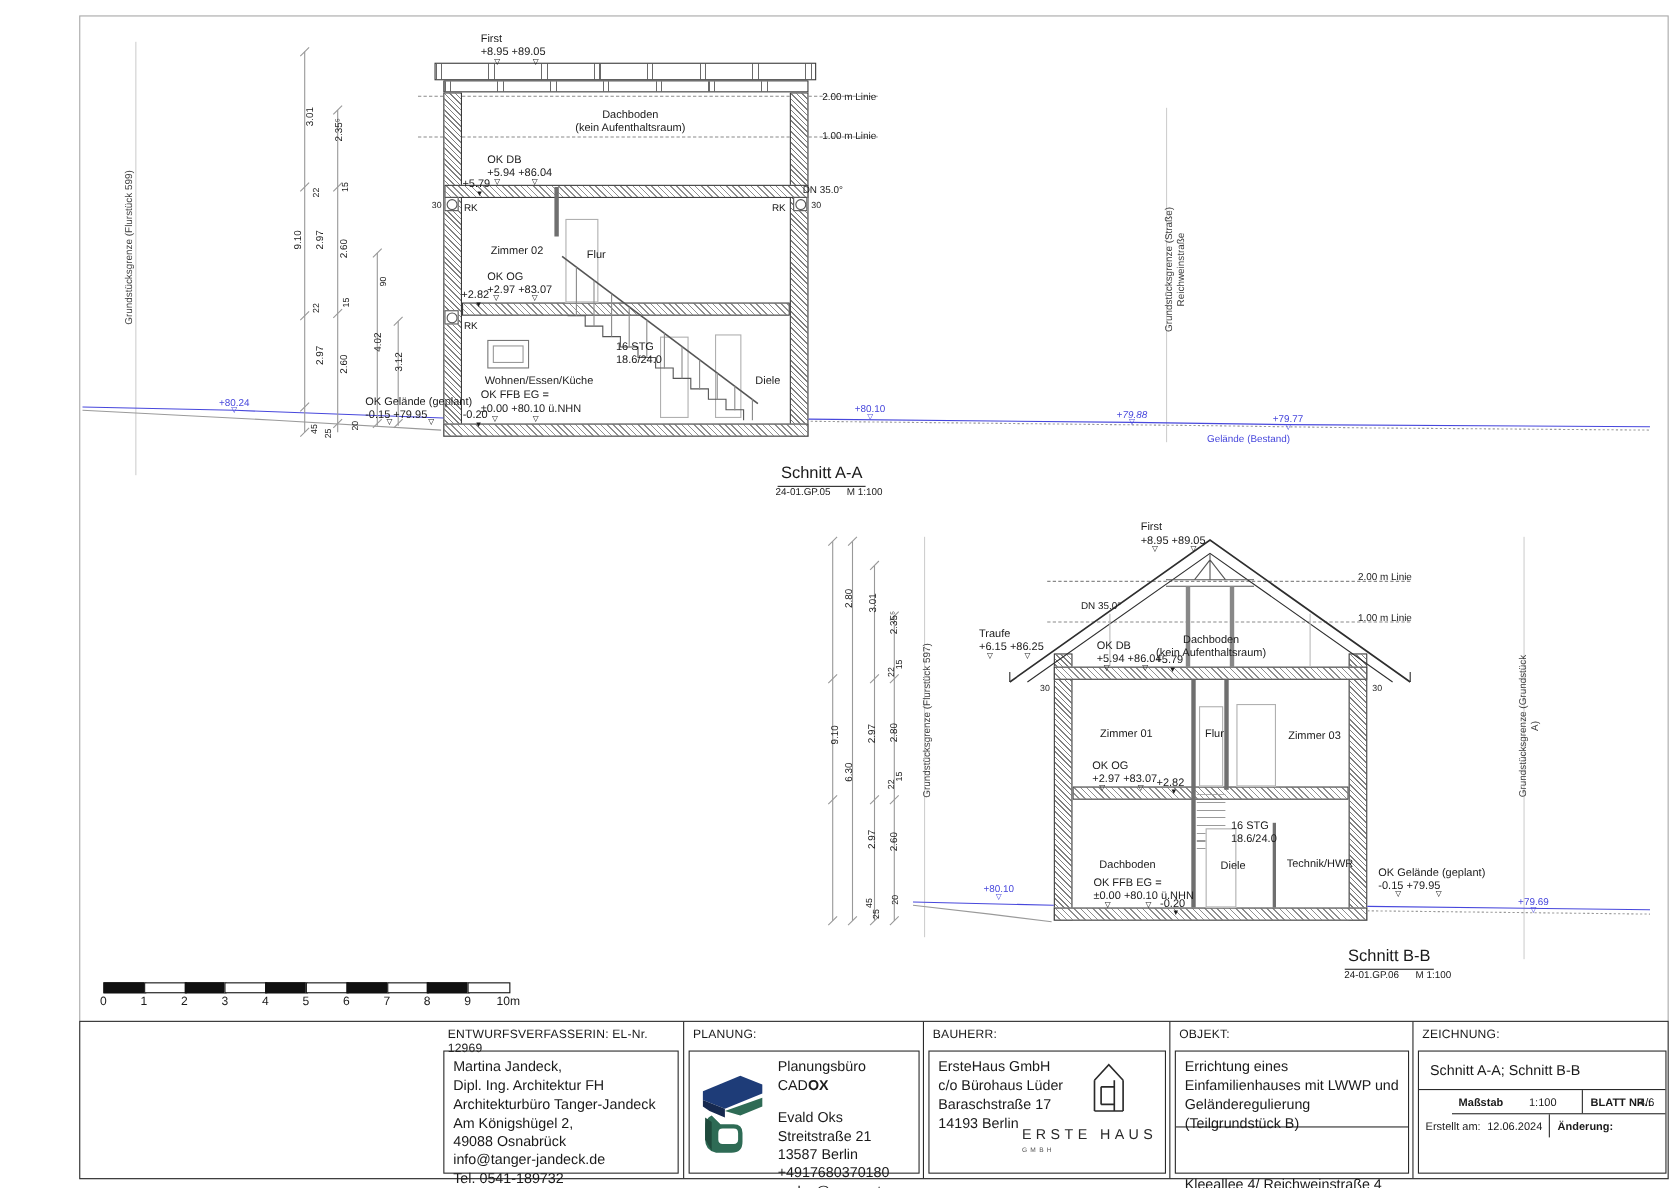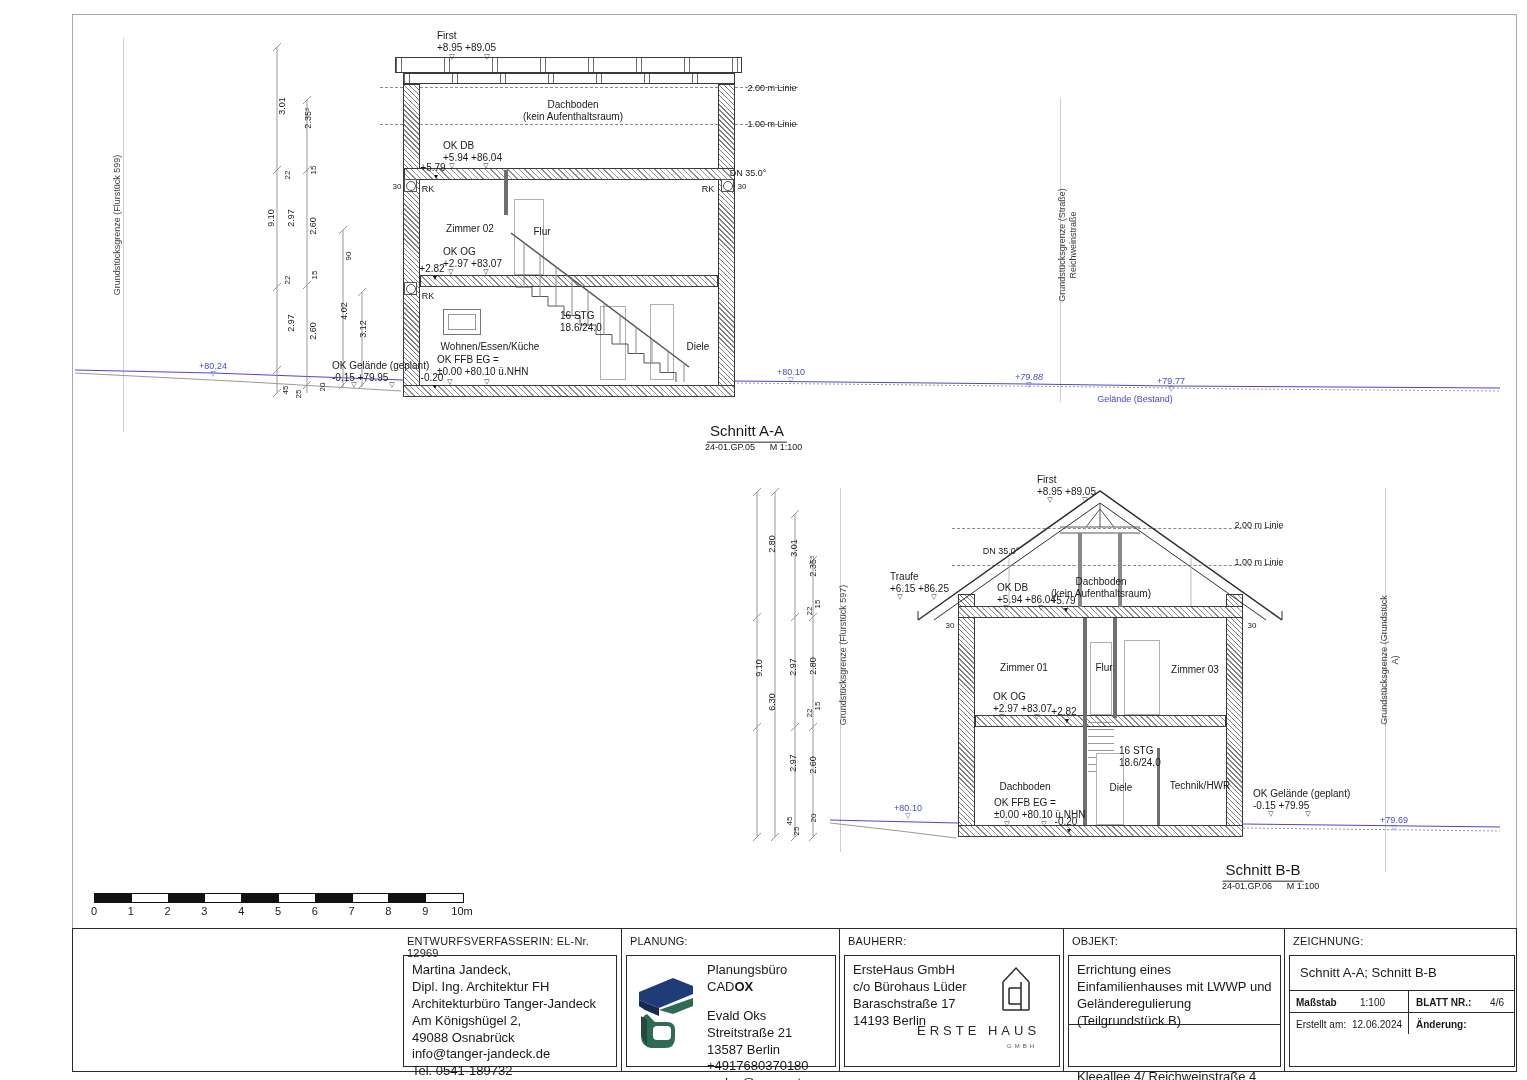--- a/index.html
+++ b/index.html
@@ -351,21 +351,21 @@
       </div>
     </div>
 
     <div class="cell" style="left:766px;width:224px;">
       <div class="hdr">BAUHERR:</div>
       <div class="box">
         <div class="lines">ErsteHaus GmbH
 c/o Bürohaus Lüder
 Baraschstraße 17
 14193 Berlin</div>
-        <div style="position:absolute;right:22px;top:6px;width:120px;text-align:right;">
+        <div style="position:absolute;right:10px;top:6px;width:120px;text-align:left;">
           <svg width="42" height="52" viewBox="0 0 42 52" style="margin-left:58px;">
             <path d="M8,20 L21,6 L34,20 M8,20 V48 M34,20 V48 M8,48 H34" stroke="#2a2a2a" stroke-width="1.5" fill="none"></path>
             <path d="M14,26 H26 M14,26 V42 M14,42 H26 M26,20 V48" stroke="#2a2a2a" stroke-width="1.5" fill="none"></path>
           </svg>
           <div style="font-size:13px;letter-spacing:4px;margin-top:4px;white-space:nowrap;color:#2a2a2a;">ERSTE HAUS</div>
           <div style="font-size:6px;letter-spacing:3px;margin-top:3px;color:#555;">GMBH</div>
         </div>
       </div>
     </div>
 
@@ -375,21 +375,21 @@
         <div style="padding:6px 8px;height:56px;border-bottom:1px solid #2a2a2a;">Errichtung eines Einfamilienhauses mit LWWP und Geländeregulierung (Teilgrundstück B)</div>
         <div class="lines" style="padding:8px 8px;margin-top:36px;">Kleeallee 4/ Reichweinstraße 4
 16356 Werneuchen</div>
       </div>
     </div>
 
     <div class="cell" style="left:1211px;width:234px;">
       <div class="hdr">ZEICHNUNG:</div>
       <div class="box" style="padding:0;font-size:13px;">
         <div style="height:34px;line-height:34px;padding-left:10px;border-bottom:1px solid #2a2a2a;">Schnitt A-A; Schnitt B-B</div>
-        <div style="height:21px;border-bottom:1px solid #2a2a2a;font-size:10px;position:relative;">
+        <div style="height:21px;border-bottom:1px solid #2a2a2a;font-size:10px;position:relative;margin-left:30px;">
           <span style="position:absolute;left:6px;top:5px;font-weight:bold;">Maßstab</span>
           <span style="position:absolute;left:70px;top:5px;">1:100</span>
           <span style="position:absolute;left:118px;top:0;bottom:0;border-left:1px solid #2a2a2a;"></span>
           <span style="position:absolute;left:126px;top:5px;font-weight:bold;">BLATT NR.:</span>
           <span style="position:absolute;right:10px;top:5px;">4/6</span>
         </div>
         <div style="height:21px;font-size:10px;position:relative;">
           <span style="position:absolute;left:6px;top:5px;">Erstellt am:</span>
           <span style="position:absolute;left:62px;top:5px;">12.06.2024</span>
           <span style="position:absolute;left:118px;top:0;bottom:0;border-left:1px solid #2a2a2a;"></span>

